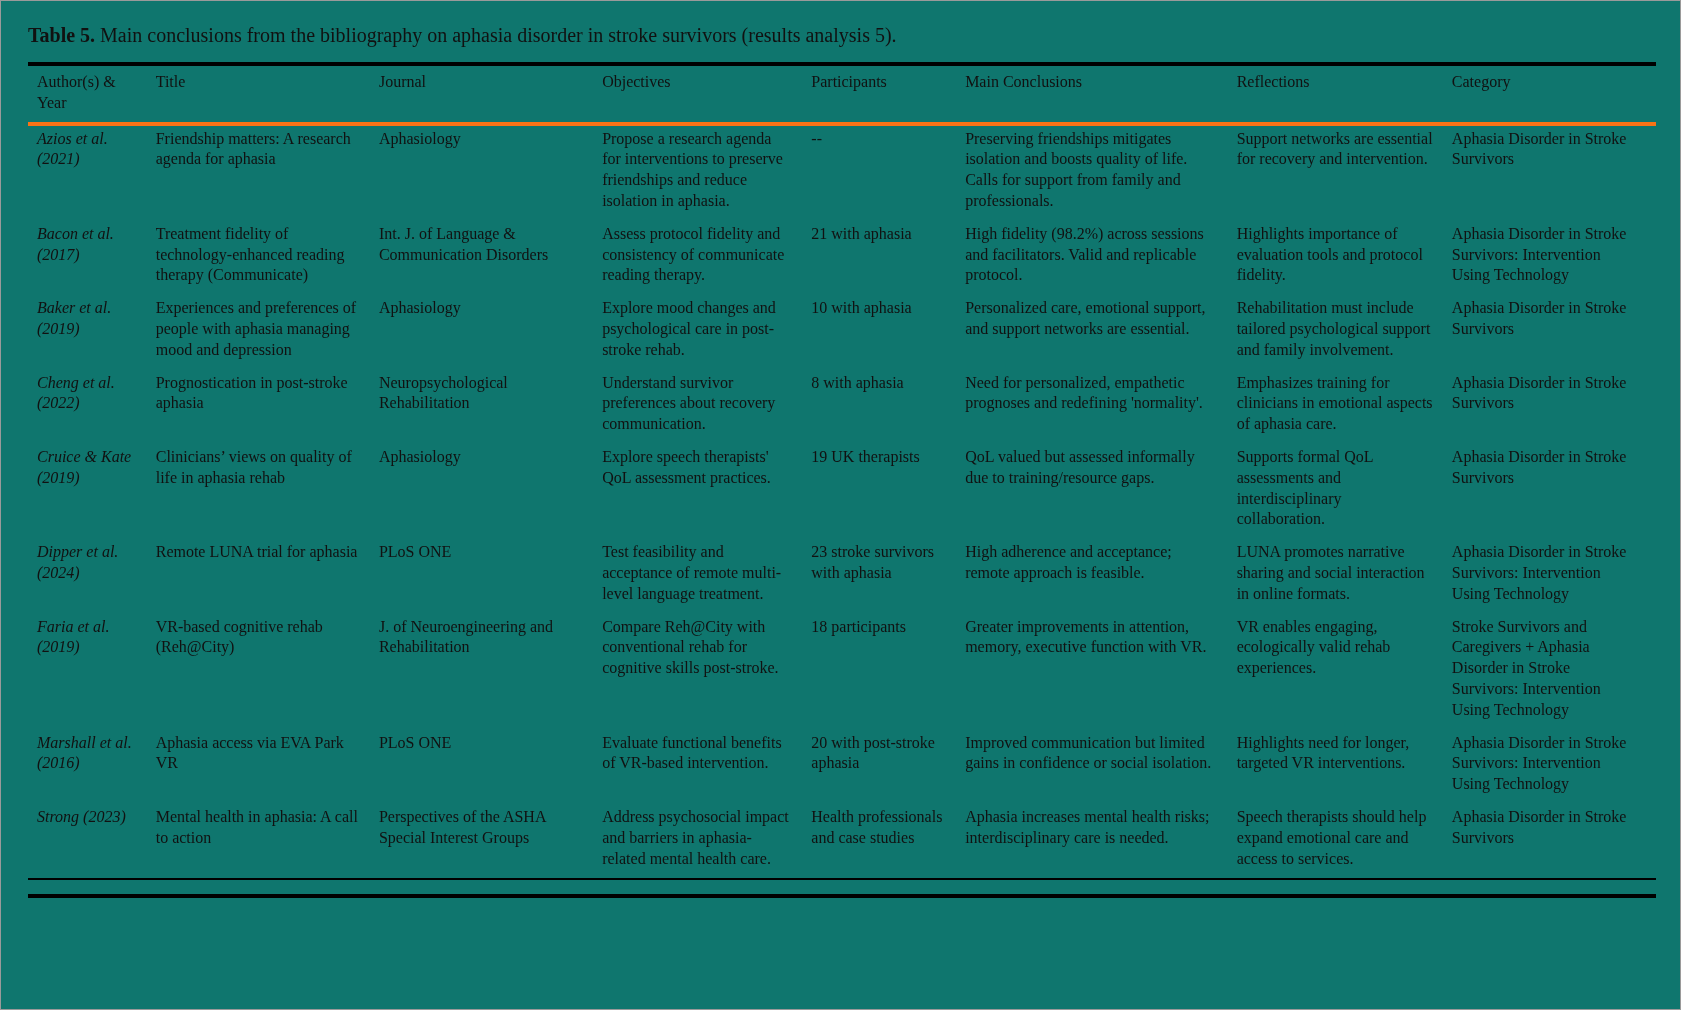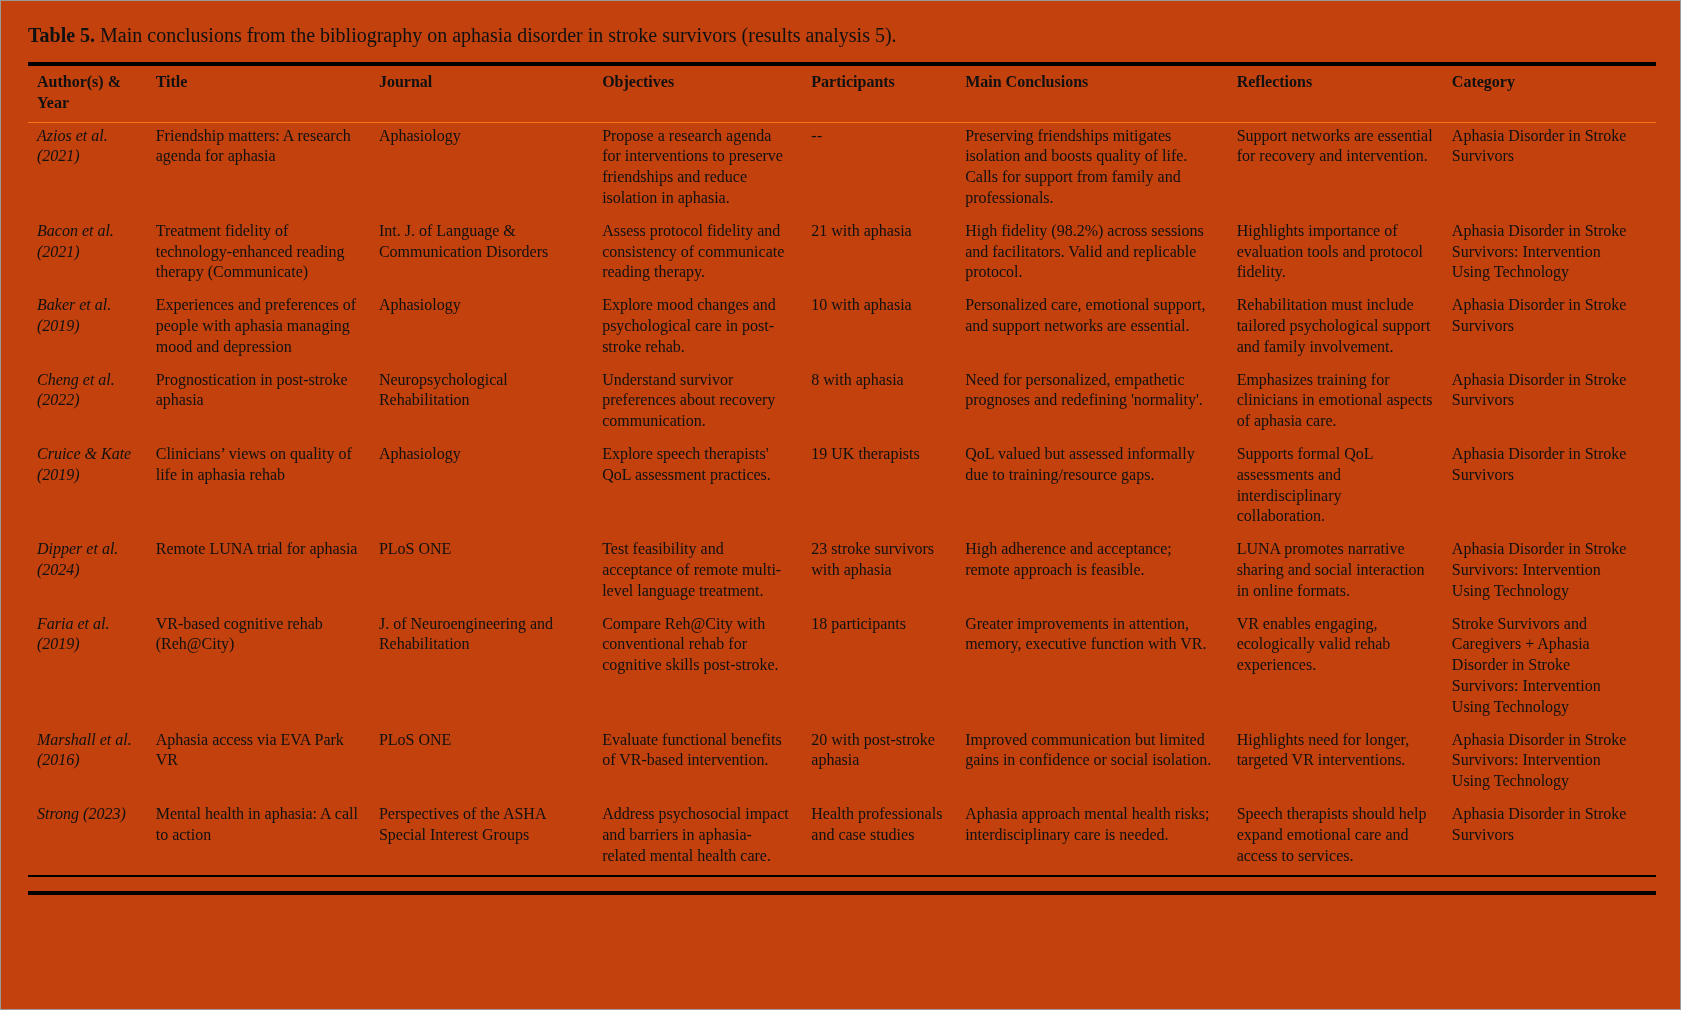--- a/index.html
+++ b/index.html
@@ -5,21 +5,21 @@
   html, body {
     margin: 0;
     padding: 0;
     background: #ffffff;
   }
   .page {
     position: relative;
     width: 1681px;
     height: 1010px;
     box-sizing: border-box;
-    background: #c2410c;
+    background: #0f766e;
     border: 1px solid #9a9a9a;
     overflow: hidden;
     font-family: "Liberation Serif", "DejaVu Serif", serif;
     color: #111111;
   }
   .caption {
     margin: 22px 30px 14px 27px;
     font-size: 20px;
     line-height: 1.25;
     color: #111111;
@@ -33,24 +33,24 @@
     margin-left: 27px;
     width: 1628px;
     border-top: 4px solid #000000;
     border-bottom: 2px solid #000000;
     font-size: 16px;
     line-height: 1.3;
   }
   table.results th {
     text-align: left;
     vertical-align: top;
-    font-weight: bold;
+    font-weight: normal;
     font-size: 16px;
     padding: 6px 18px 8px 0;
-    border-bottom: 1px solid #f97316;
+    border-bottom: 4px solid #f97316;
   }
   table.results th:first-child { padding-left: 9px; }
   table.results td {
     text-align: left;
     vertical-align: top;
     padding: 3px 18px 9px 0;
     font-size: 16px;
   }
   table.results td:first-child { padding-left: 9px; font-style: italic; }
   .bottom-rule {
@@ -96,21 +96,21 @@
           <td>Azios et al. (2021)</td>
           <td>Friendship matters: A research agenda for aphasia</td>
           <td>Aphasiology</td>
           <td>Propose a research agenda for interventions to preserve friendships and reduce isolation in aphasia.</td>
           <td>--</td>
           <td>Preserving friendships mitigates isolation and boosts quality of life. Calls for support from family and professionals.</td>
           <td>Support networks are essential for recovery and intervention.</td>
           <td>Aphasia Disorder in Stroke Survivors</td>
         </tr>
         <tr>
-          <td>Bacon et al. (2021)</td>
+          <td>Bacon et al. (2017)</td>
           <td>Treatment fidelity of technology-enhanced reading therapy (Communicate)</td>
           <td>Int. J. of Language &amp; Communication Disorders</td>
           <td>Assess protocol fidelity and consistency of communicate reading therapy.</td>
           <td>21 with aphasia</td>
           <td>High fidelity (98.2%) across sessions and facilitators. Valid and replicable protocol.</td>
           <td>Highlights importance of evaluation tools and protocol fidelity.</td>
           <td>Aphasia Disorder in Stroke Survivors: Intervention Using Technology</td>
         </tr>
         <tr>
           <td>Baker et al. (2019)</td>
@@ -171,21 +171,21 @@
           <td>Improved communication but limited gains in confidence or social isolation.</td>
           <td>Highlights need for longer, targeted VR interventions.</td>
           <td>Aphasia Disorder in Stroke Survivors: Intervention Using Technology</td>
         </tr>
         <tr>
           <td>Strong (2023)</td>
           <td>Mental health in aphasia: A call to action</td>
           <td>Perspectives of the ASHA Special Interest Groups</td>
           <td>Address psychosocial impact and barriers in aphasia-related mental health care.</td>
           <td>Health professionals and case studies</td>
-          <td>Aphasia approach mental health risks; interdisciplinary care is needed.</td>
+          <td>Aphasia increases mental health risks; interdisciplinary care is needed.</td>
           <td>Speech therapists should help expand emotional care and access to services.</td>
           <td>Aphasia Disorder in Stroke Survivors</td>
         </tr>
       </tbody>
   </table>
 
   <div class="bottom-rule"></div>
 </div>
 
 </body></html>

